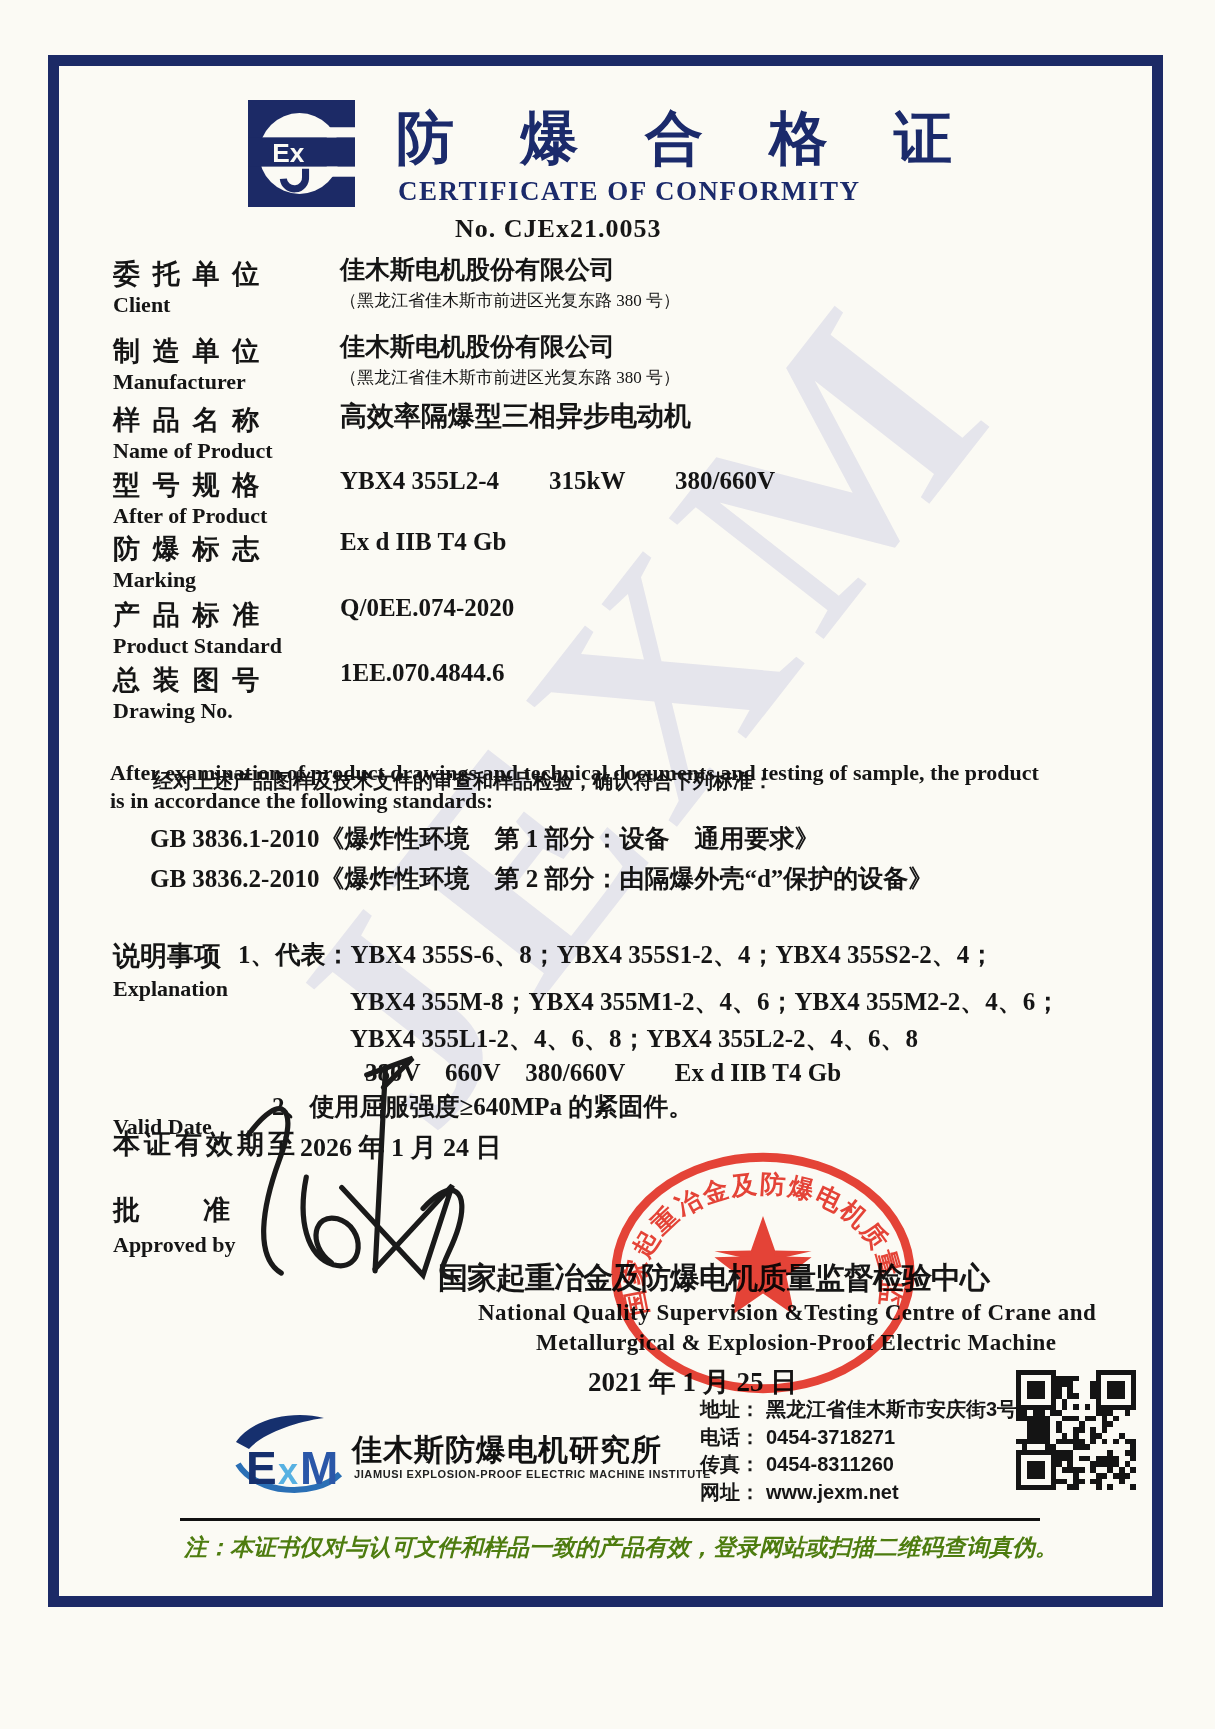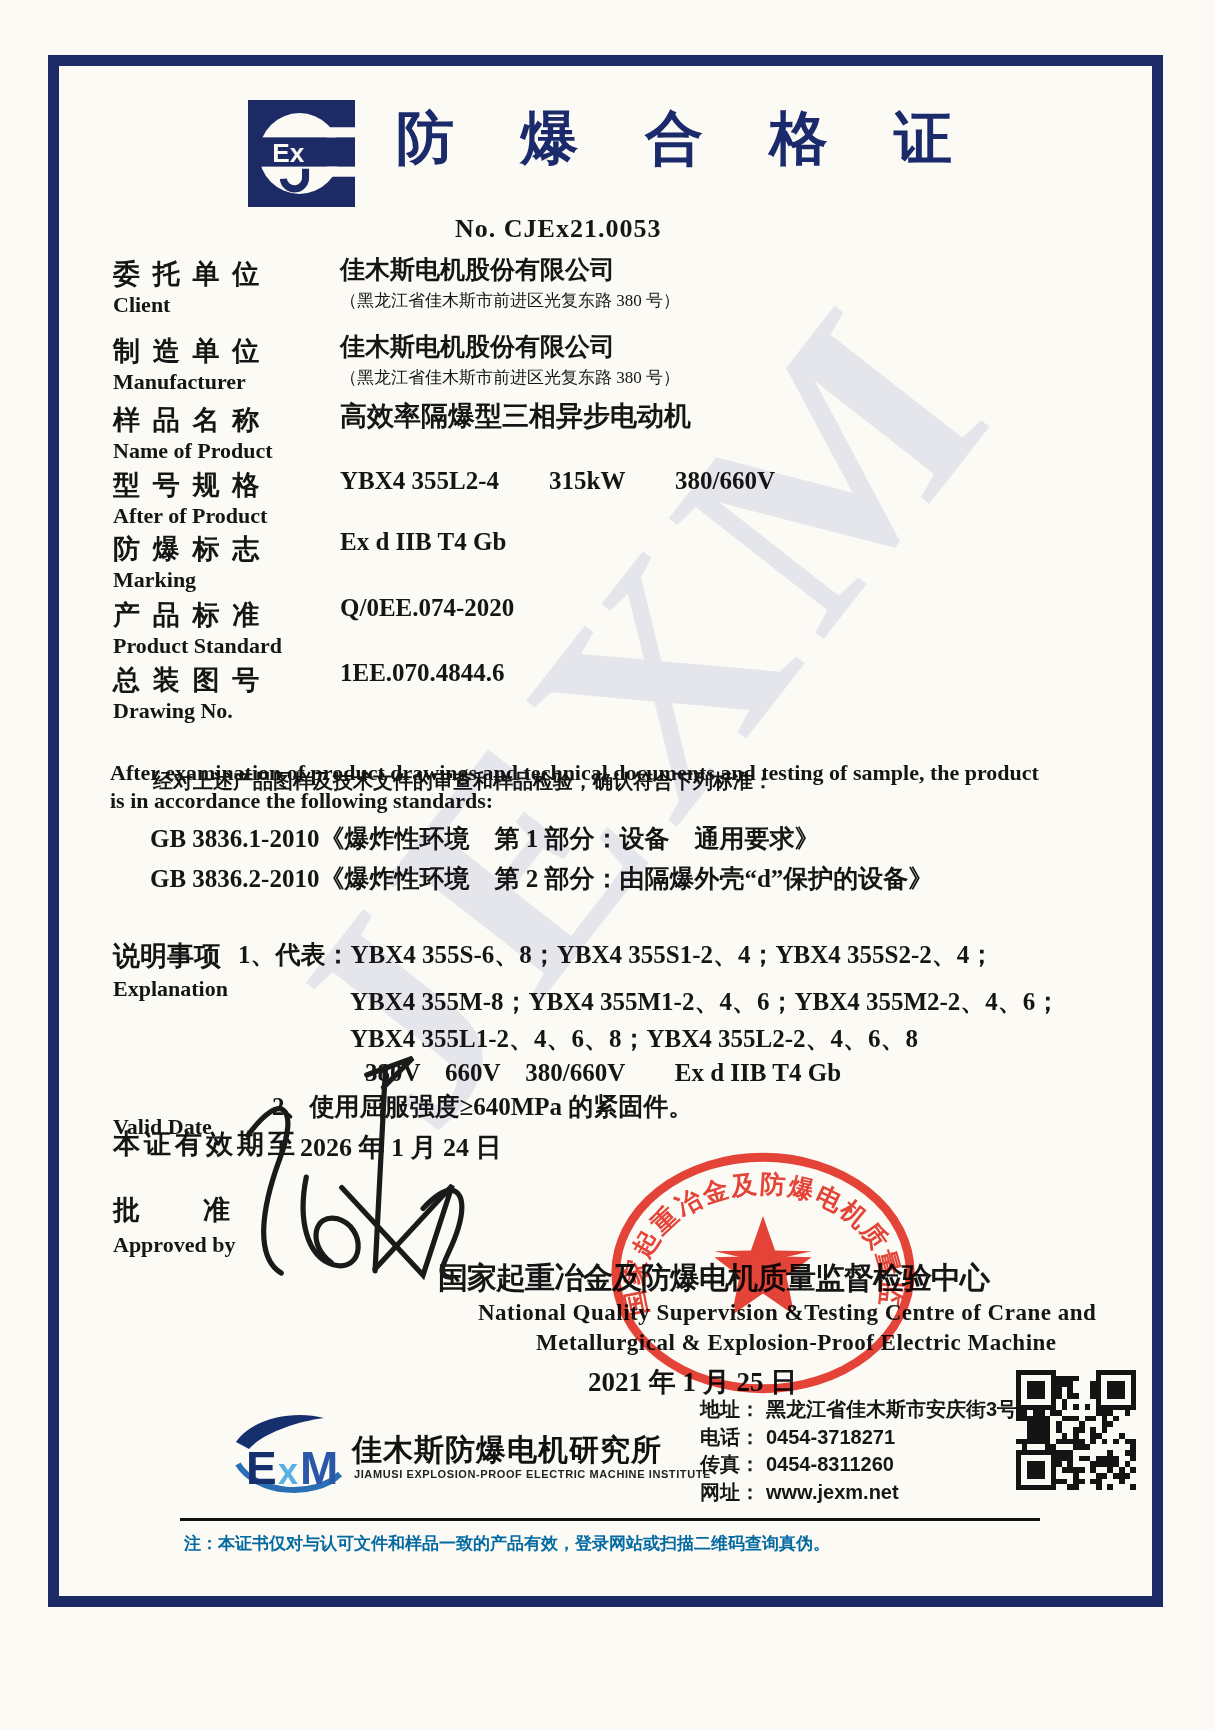--- a/index.html
+++ b/index.html
@@ -55,22 +55,22 @@
   .sig{position:absolute;left:218px;top:1052px;width:262px;height:292px;z-index:3;}
   
   .inst-zh{position:absolute;left:352px;top:1430px;font-size:30px;font-weight:bold;white-space:nowrap;
     font-family:"Liberation Sans","DejaVu Sans",sans-serif;letter-spacing:1px;color:#111;}
   .inst-en{position:absolute;left:354px;top:1468px;font-size:11px;font-weight:bold;white-space:nowrap;
     font-family:"Liberation Sans","DejaVu Sans",sans-serif;letter-spacing:0.6px;color:#222;}
   .contact-row{position:absolute;white-space:nowrap;font-family:"Liberation Sans","DejaVu Sans",sans-serif;
     font-size:20px;font-weight:bold;color:#161616;}
   .contact-row .cv{margin-left:6px;font-weight:bold;}
   .rule{position:absolute;left:180px;top:1518px;width:860px;height:3px;background:#111;}
-  .note{position:absolute;left:184px;top:1532px;font-size:17px;font-weight:bold;white-space:nowrap;
-    font-family:"Liberation Sans","DejaVu Sans",sans-serif;color:#0369a1;}
+  .note{position:absolute;left:184px;top:1532px;font-size:23px;font-weight:bold;white-space:nowrap;
+    font-family:"Liberation Sans","DejaVu Sans",sans-serif;color:#4d7c0f;font-style:italic;}
   
   .qr{position:absolute;left:1016px;top:1370px;width:120px;height:120px;background:#fbfaf4;}
   .qrm{position:absolute;background:#141414;}
   .qrf{position:absolute;border:5px solid #141414;box-sizing:border-box;background:transparent;}
   .qrc{position:absolute;background:#141414;}
 </style>
 </head>
 <body>
 
 <div class="watermark">JEXM</div>
@@ -83,20 +83,21 @@
     <rect x="0" y="0" width="106" height="106" fill="#1c2a66"></rect>
     <circle cx="51" cy="53" r="40" fill="#fbfaf4"></circle>
     <rect x="0" y="37" width="106" height="29" fill="#1c2a66"></rect>
     <rect x="78" y="27" width="28" height="10" fill="#fbfaf4"></rect>
     <rect x="78" y="66" width="28" height="10" fill="#fbfaf4"></rect>
     <text x="24" y="61" font-size="26" font-weight="bold" fill="#fbfaf4" font-family="Liberation Sans, DejaVu Sans, sans-serif">Ex</text>
     <path d="M57,68 l0,8 a11,11 0 0 1 -22,2" stroke="#1c2a66" stroke-width="7" fill="none"></path>
   </svg>
 
   <div class="title">防 爆 合 格 证</div>
+  <div class="subtitle">CERTIFICATE OF CONFORMITY</div>
   <div class="certno">No.  CJEx21.0053</div>
 
   <div class="lzh" style="top:256px">委 托 单 位</div>
   <div class="len" style="top:292px">Client</div>
   <div class="fval" style="top:253px">佳木斯电机股份有限公司</div>
   <div class="fnote" style="top:289px">（黑龙江省佳木斯市前进区光复东路 380 号）</div>
 
   <div class="lzh" style="top:333px">制 造 单 位</div>
   <div class="len" style="top:369px">Manufacturer</div>
   <div class="fval" style="top:330px">佳木斯电机股份有限公司</div>

